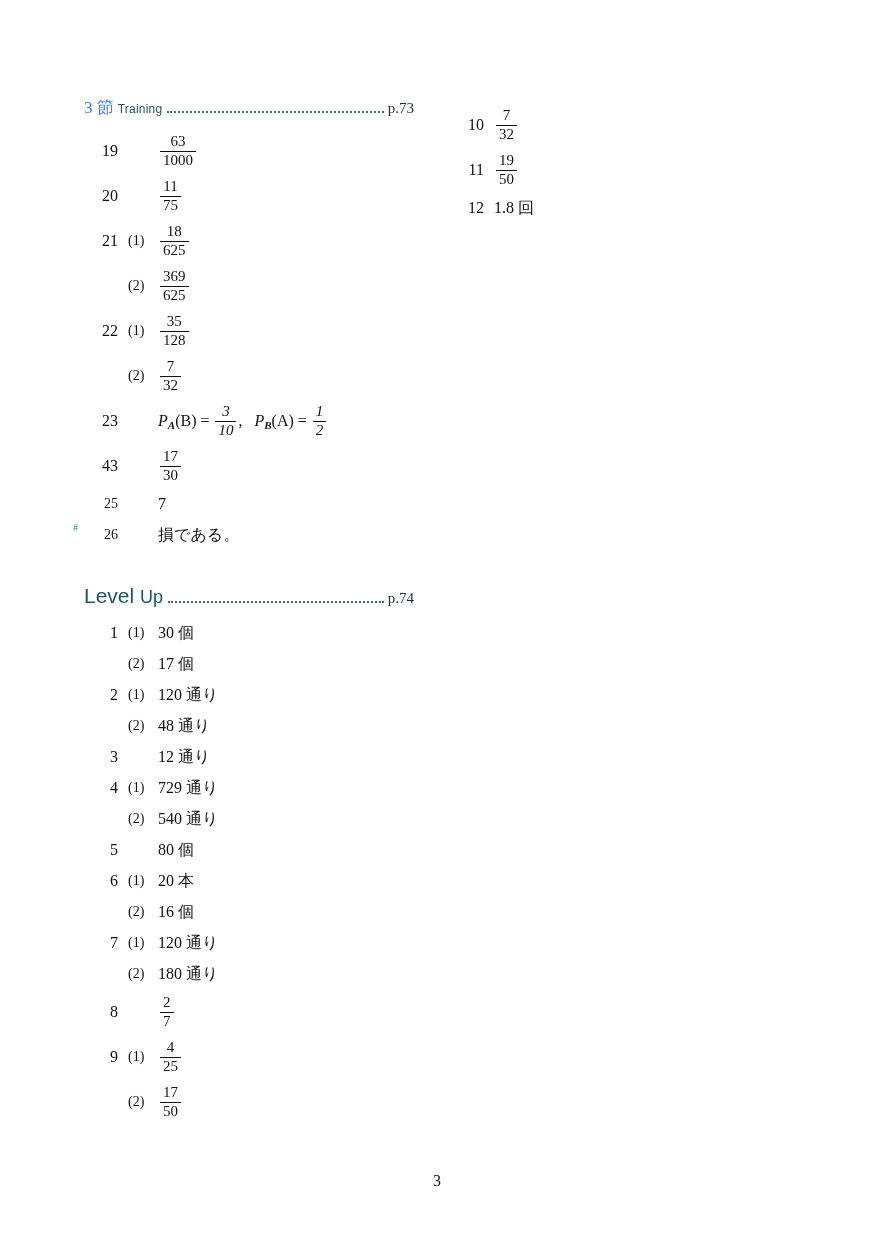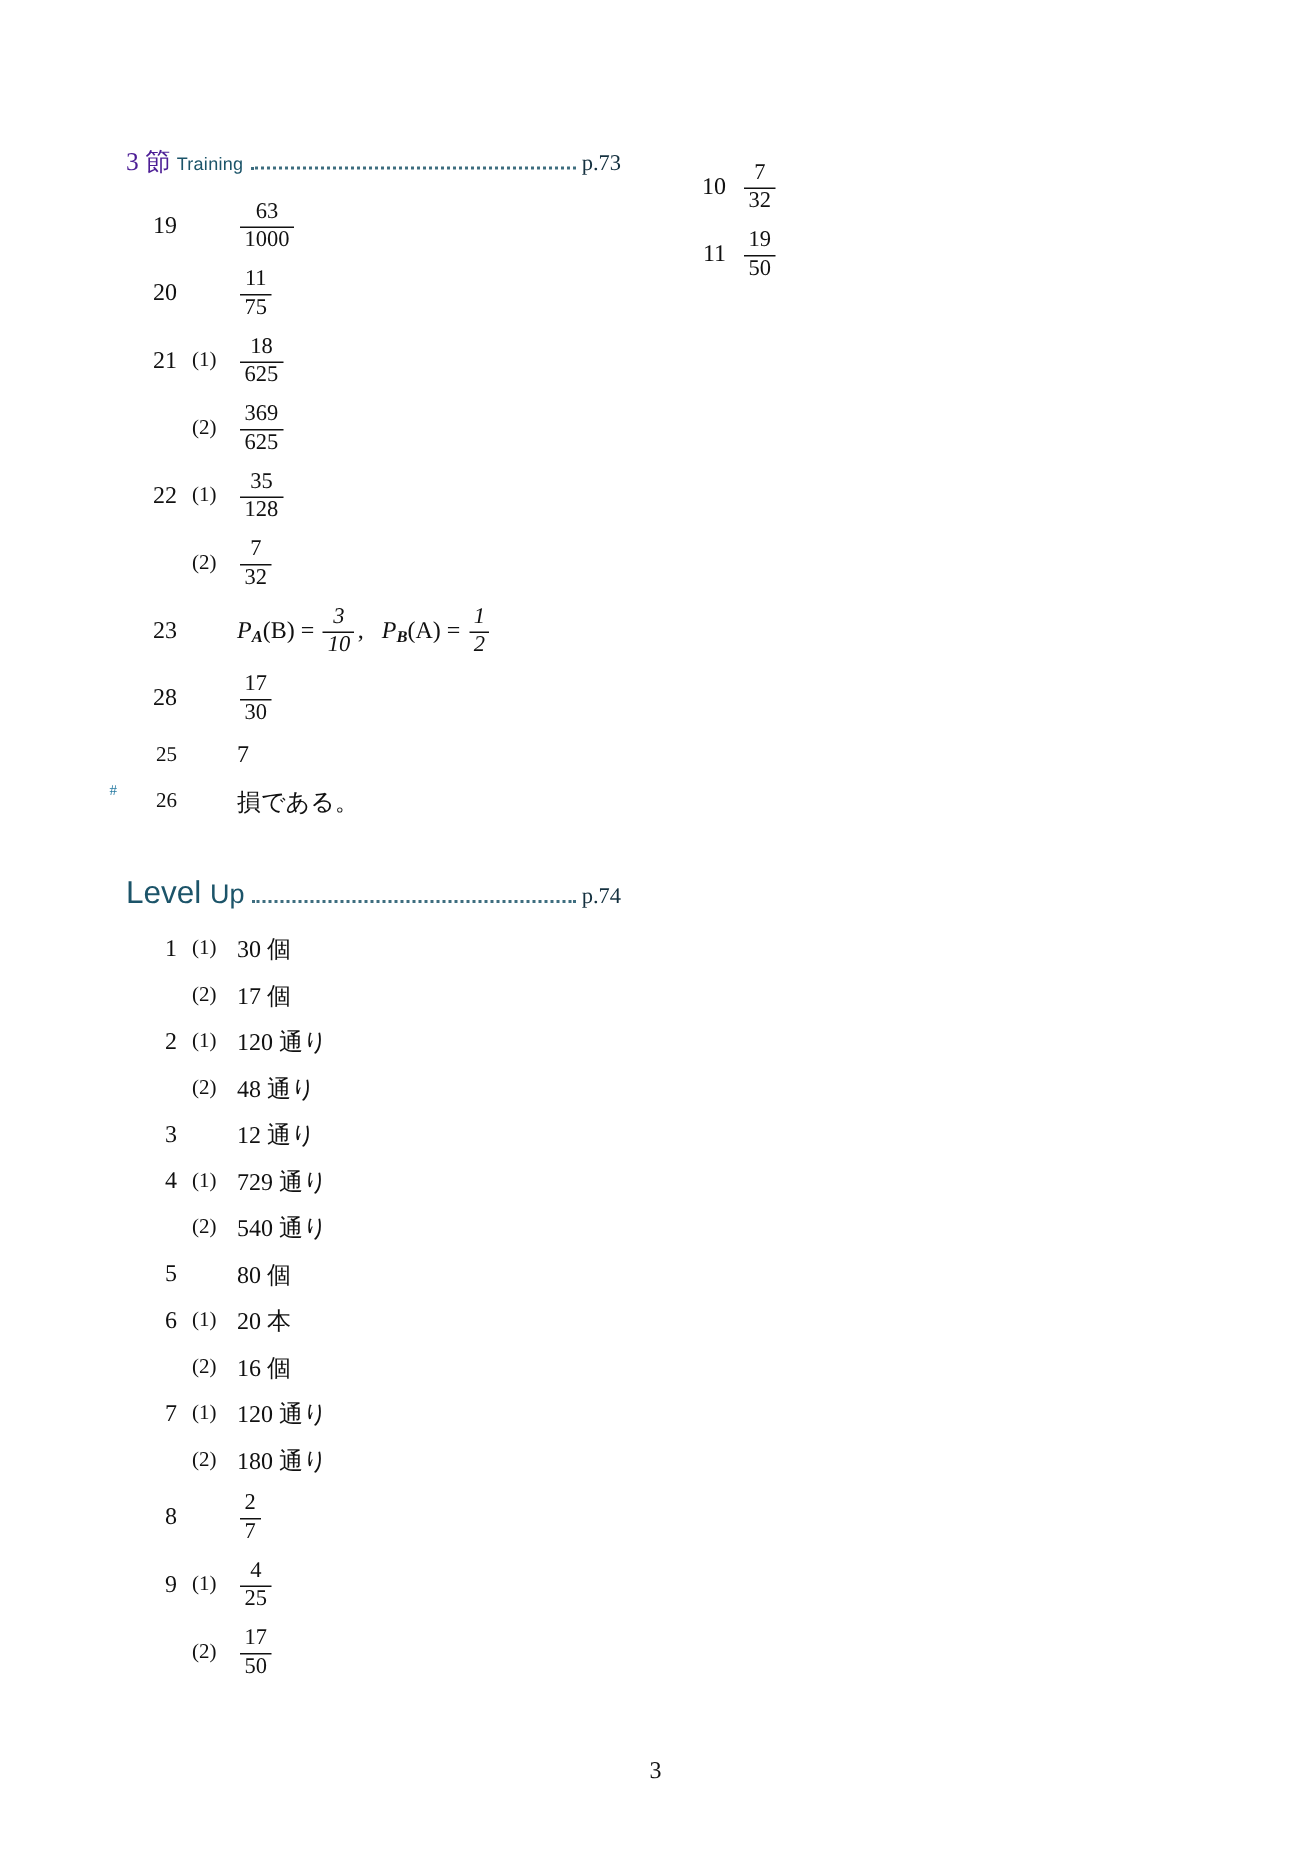--- a/index.html
+++ b/index.html
@@ -37,21 +37,21 @@
 
   .section-head {
     display: flex;
     align-items: baseline;
     white-space: nowrap;
     margin-bottom: 10px;
   }
   .sec-prefix {
     font-family: "Liberation Serif", serif;
     font-size: 17px;
-    color: #4c1d95;
+    color: #3b82f6;
     margin-right: 4px;
   }
   .sec-title {
     font-family: "Liberation Sans", sans-serif;
     font-size: 12px;
     color: #1c5469;
     letter-spacing: 0.2px;
   }
   .dots {
     flex: 1 1 auto;
@@ -299,21 +299,21 @@
           <span class="frac">
             <span class="n">1</span>
             <span class="bar"></span>
             <span class="d">2</span>
           </span>
         </span>
       </span>
     </div>
 
     <div class="row tall">
-      <span class="num">28</span>
+      <span class="num">43</span>
       <span class="sub"></span>
       <span class="ans">
         <span class="frac">
           <span class="n">17</span>
           <span class="bar"></span>
           <span class="d">30</span>
         </span>
       </span>
     </div>
 
@@ -450,16 +450,20 @@
     <div class="row tall">
       <span class="num">11</span>
       <span class="ans">
         <span class="frac">
           <span class="n">19</span>
           <span class="bar"></span>
           <span class="d">50</span>
         </span>
       </span>
     </div>
+    <div class="row">
+      <span class="num">12</span>
+      <span class="ans jp">1.8 回</span>
+    </div>
   </div>
 
   <div class="page-number">3</div>
 </div>
 
 </body></html>

